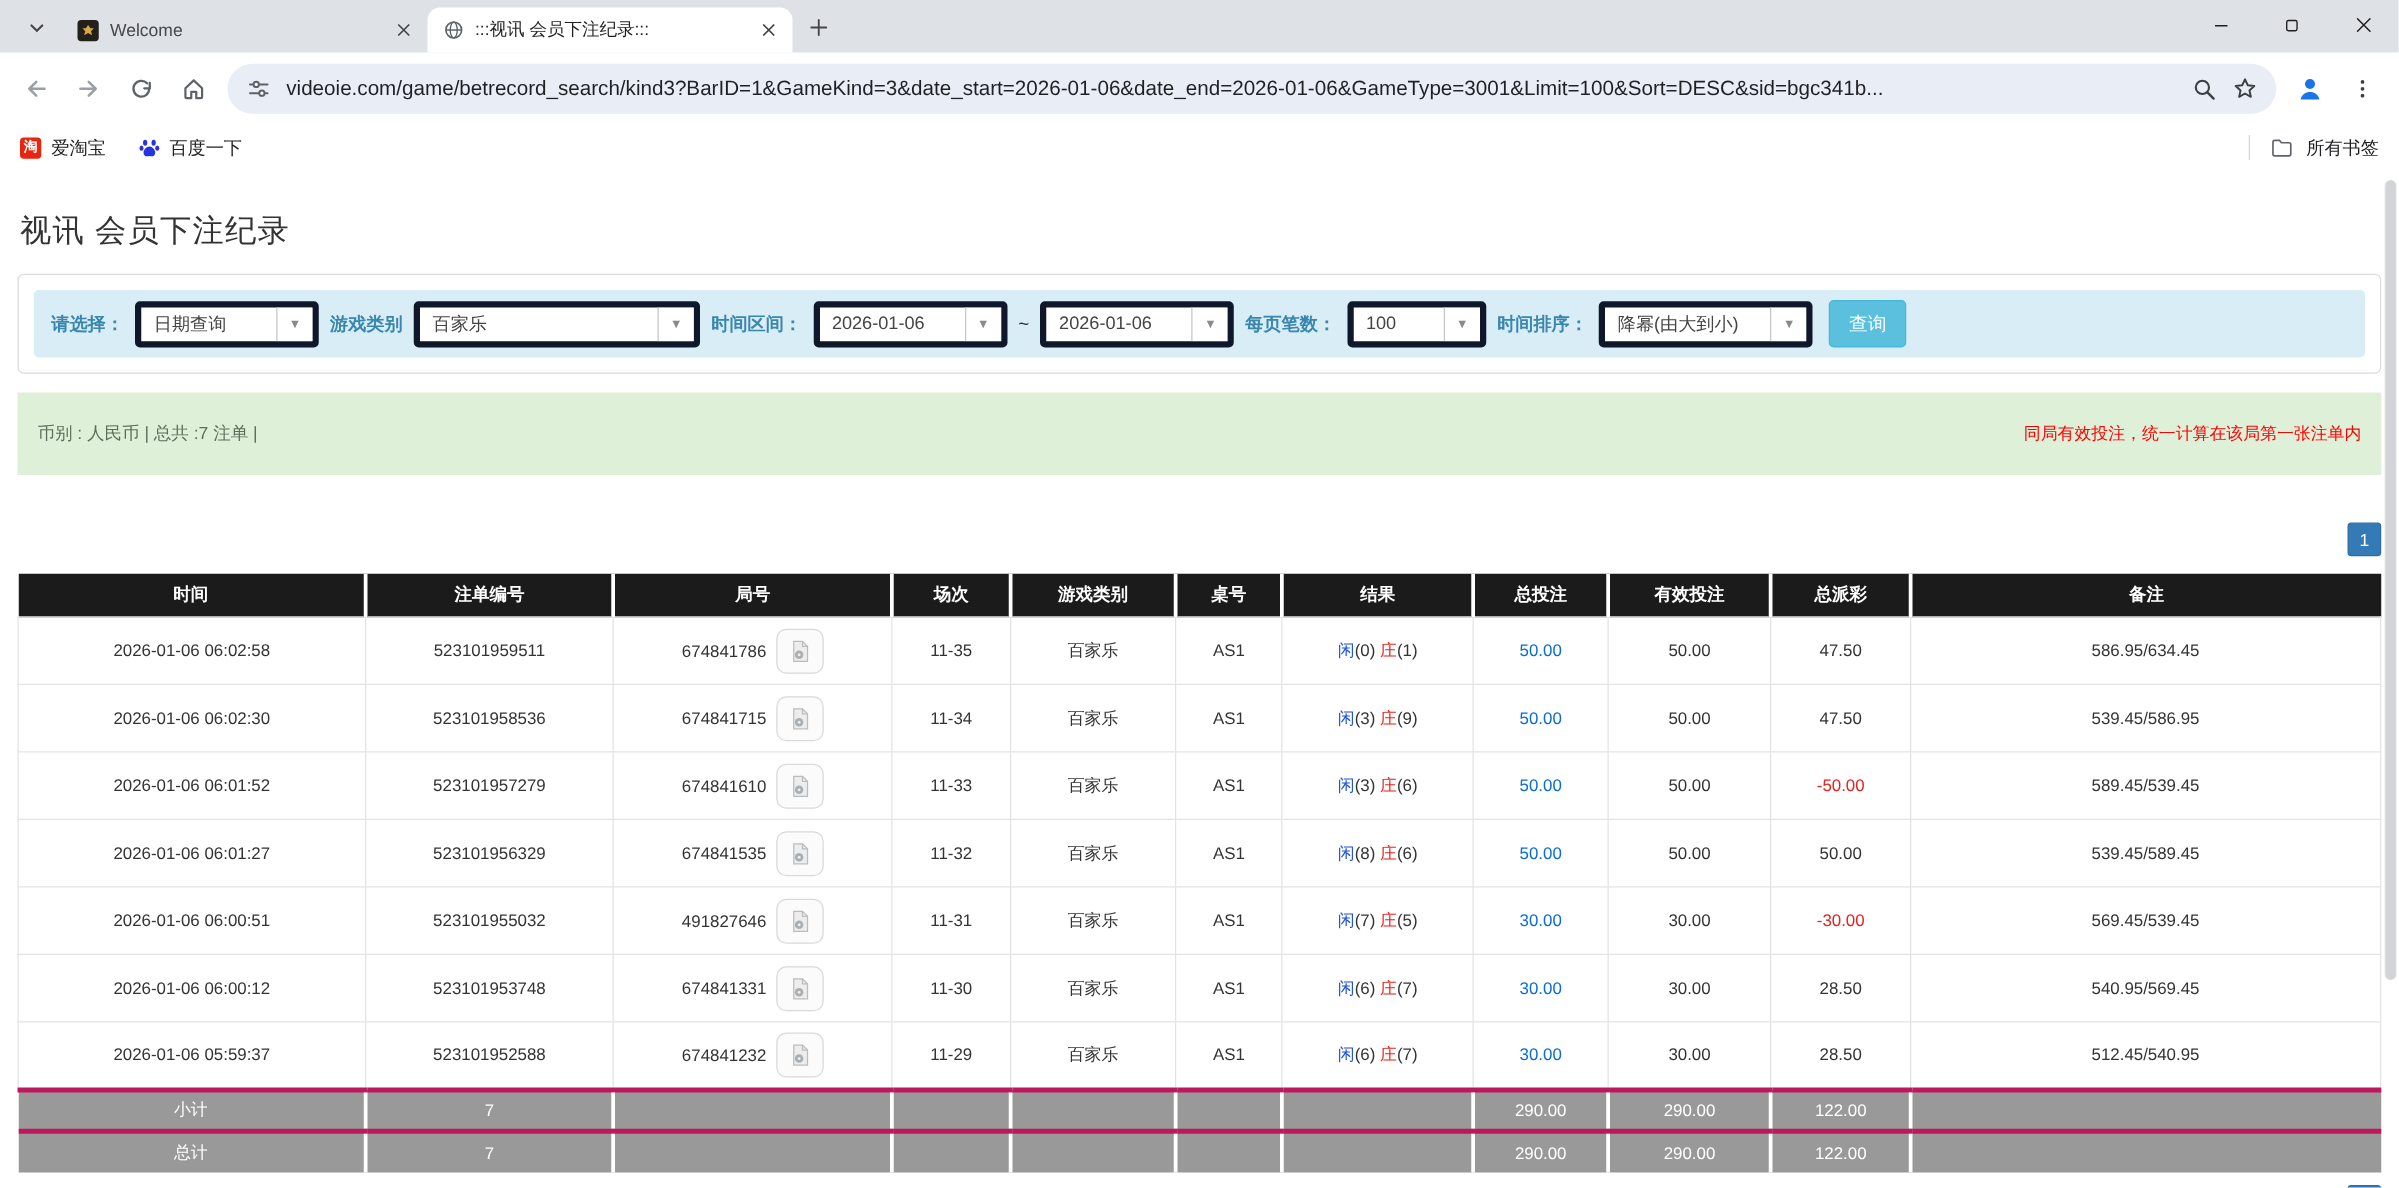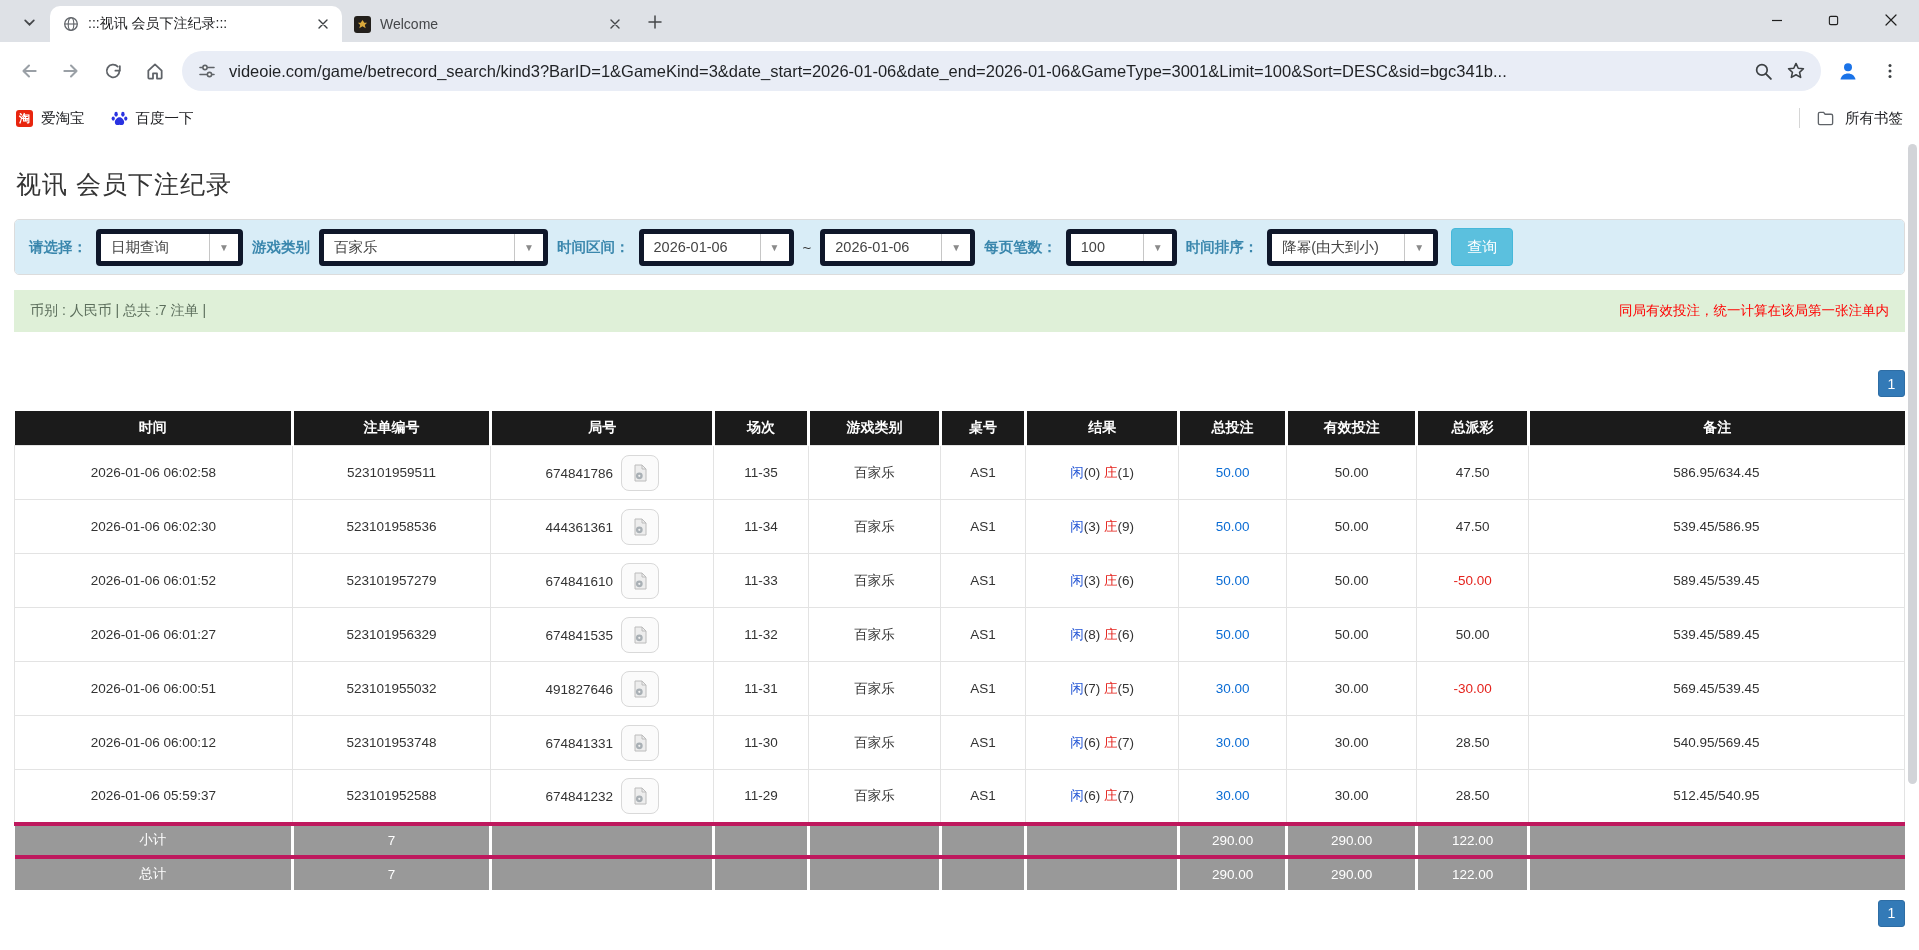--- a/index.html
+++ b/index.html
@@ -36,37 +36,37 @@
   .bookmark { display:flex; align-items:center; gap:8px; font-size:14.5px; color:#202124; cursor:pointer; }
   .bm-icon { width:17px; height:17px; display:flex; align-items:center; justify-content:center; }
   .bm-taobao { background:#e8250e; border-radius:3px; color:#fff; font-size:11px; font-weight:bold; line-height:1; }
   .bm-right { margin-left:auto; display:flex; align-items:center; gap:10px; font-size:14.5px; color:#202124; cursor:pointer; }
   .bm-sep { width:1px; height:20px; background:#d6d6d6; margin-right:6px; }
 
   
   .page { padding:0 14px; position:relative; }
   .page-title { font-size:25px; font-weight:500; color:#333; margin:32px 0 18px 2px; letter-spacing:1px; }
 
-  .filter-wrap { border:1px solid #dcdcdc; border-radius:5px; padding:0; }
+  .filter-wrap { border:1px solid #dcdcdc; border-radius:5px; padding:12px; }
   .filter-bar { background:#d9edf7; border-radius:4px; padding:8px 14px; display:flex; align-items:center; gap:9px; }
   .flabel { color:#3a87ad; font-weight:bold; font-size:14.5px; white-space:nowrap; }
   .combo { display:flex; align-items:stretch; height:37px; border:5px solid #0f172a; border-radius:4px; background:#fff; overflow:hidden; }
   .combo-text { display:flex; align-items:center; padding:0 10px; font-size:14.5px; color:#444; white-space:nowrap; }
   .combo-arrow { width:29px; border-left:1px solid #c6c6c6; display:flex; align-items:center; justify-content:center;
     color:#8a8a8a; font-size:10px; background:#fff; cursor:pointer; }
   .w-select .combo-text { width:108px; }
   .w-game   .combo-text { width:190px; }
   .w-date   .combo-text { width:116px; }
   .w-pp     .combo-text { width:72px; }
   .w-sort   .combo-text { width:132px; }
   .tilde { color:#333; font-size:15px; }
   .btn-search { height:38px; padding:0 15px; margin-left:4px; background:#5bc0de; border:1px solid #46b8da;
     border-radius:4px; color:#fff; font-size:15px; cursor:pointer; }
 
-  .summary-bar { margin-top:15px; background:#dff0d8; padding:12px 16px; display:flex;
+  .summary-bar { margin-top:15px; background:#dff0d8; padding:24px 16px; display:flex;
     justify-content:space-between; align-items:center; }
   .summary-left { color:#5c6e5c; font-size:14px; }
   .summary-right { color:#fe0000; font-size:13.5px; }
 
   .pager { display:flex; justify-content:flex-end; }
   .pager.top { margin:38px 0 14px; }
   .pager.bottom { margin:10px 0 0; }
   .page-btn { min-width:27px; height:27px; padding:0 6px; background:#337ab7; border:1px solid #2e6da4;
     border-radius:3px; color:#fff; font-size:14px; display:flex; align-items:center; justify-content:center; cursor:pointer; }
 
@@ -94,46 +94,46 @@
 </head>
 <body>
 
 <div class="tabbar">
   <button class="tab-search-btn">
     <svg width="13" height="13" viewBox="0 0 12 12">
         <path d="M2 4l4 4 4-4" fill="none" stroke="#45474a" stroke-width="1.6" stroke-linecap="round"></path>
       </svg>
   </button>
 
+  <div class="tab">
+    <span class="fav fav1">
+      <svg width="11" height="11" viewBox="0 0 12 12">
+          <polygon points="6,1 8,4 11,4 8.5,6.5 9.5,10 6,8 2.5,10 3.5,6.5 1,4 4,4" fill="#d9a93c"></polygon>
+        </svg>
+    </span>
+    <span class="tab-title">Welcome</span>
+    <span class="tab-close">
+      <svg width="10" height="10" viewBox="0 0 10 10">
+          <path d="M1 1l8 8M9 1l-8 8" stroke="#45474a" stroke-width="1.4" stroke-linecap="round"></path>
+        </svg>
+    </span>
+  </div>
+
   <div class="tab active">
     <span class="fav">
       <svg width="16" height="16" viewBox="0 0 16 16">
           <circle cx="8" cy="8" r="6.3" fill="none" stroke="#5f6368" stroke-width="1.3"></circle>
           <ellipse cx="8" cy="8" rx="2.8" ry="6.3" fill="none" stroke="#5f6368" stroke-width="1.1"></ellipse>
           <path d="M1.8 8h12.4" stroke="#5f6368" stroke-width="1.1"></path>
         </svg>
     </span>
     <span class="tab-title">:::视讯 会员下注纪录:::</span>
     <span class="tab-close">
       <svg width="10" height="10" viewBox="0 0 10 10">
           <path d="M1 1l8 8M9 1l-8 8" stroke="#3c4043" stroke-width="1.4" stroke-linecap="round"></path>
-        </svg>
-    </span>
-  </div>
-
-  <div class="tab">
-    <span class="fav fav1">
-      <svg width="11" height="11" viewBox="0 0 12 12">
-          <polygon points="6,1 8,4 11,4 8.5,6.5 9.5,10 6,8 2.5,10 3.5,6.5 1,4 4,4" fill="#d9a93c"></polygon>
-        </svg>
-    </span>
-    <span class="tab-title">Welcome</span>
-    <span class="tab-close">
-      <svg width="10" height="10" viewBox="0 0 10 10">
-          <path d="M1 1l8 8M9 1l-8 8" stroke="#45474a" stroke-width="1.4" stroke-linecap="round"></path>
         </svg>
     </span>
   </div>
 
   <button class="newtab-btn">
     <svg width="14" height="14" viewBox="0 0 14 14">
         <path d="M7 1v12M1 7h12" stroke="#45474a" stroke-width="1.5" stroke-linecap="round"></path>
       </svg>
   </button>
 
@@ -341,21 +341,21 @@
     <td>AS1</td>
     <td><span class="res-p">闲</span><span class="res-n">(0)</span> <span class="res-b">庄</span><span class="res-n">(1)</span></td>
     <td><a class="betlink">50.00</a></td>
     <td>50.00</td>
     <td class="">47.50</td>
     <td>586.95/634.45</td>
   </tr>
   <tr>
     <td>2026-01-06 06:02:30</td>
     <td>523101958536</td>
-    <td><span class="round-no">444361361</span><button class="round-btn">
+    <td><span class="round-no">674841715</span><button class="round-btn">
               <svg width="20" height="20" viewBox="0 0 20 20">
   <path d="M5 2h7l4 4v12H5z" fill="#ededed" stroke="#bcbcbc" stroke-width="1"></path>
   <path d="M12 2v4h4" fill="none" stroke="#bcbcbc" stroke-width="1"></path>
   <circle cx="9.3" cy="12.8" r="3.4" fill="#a9b0b5"></circle>
   <circle cx="9.3" cy="12.8" r="1.1" fill="#f2f2f2"></circle>
               </svg>
             </button></td>
     <td>11-34</td>
     <td>百家乐</td>
     <td>AS1</td>

